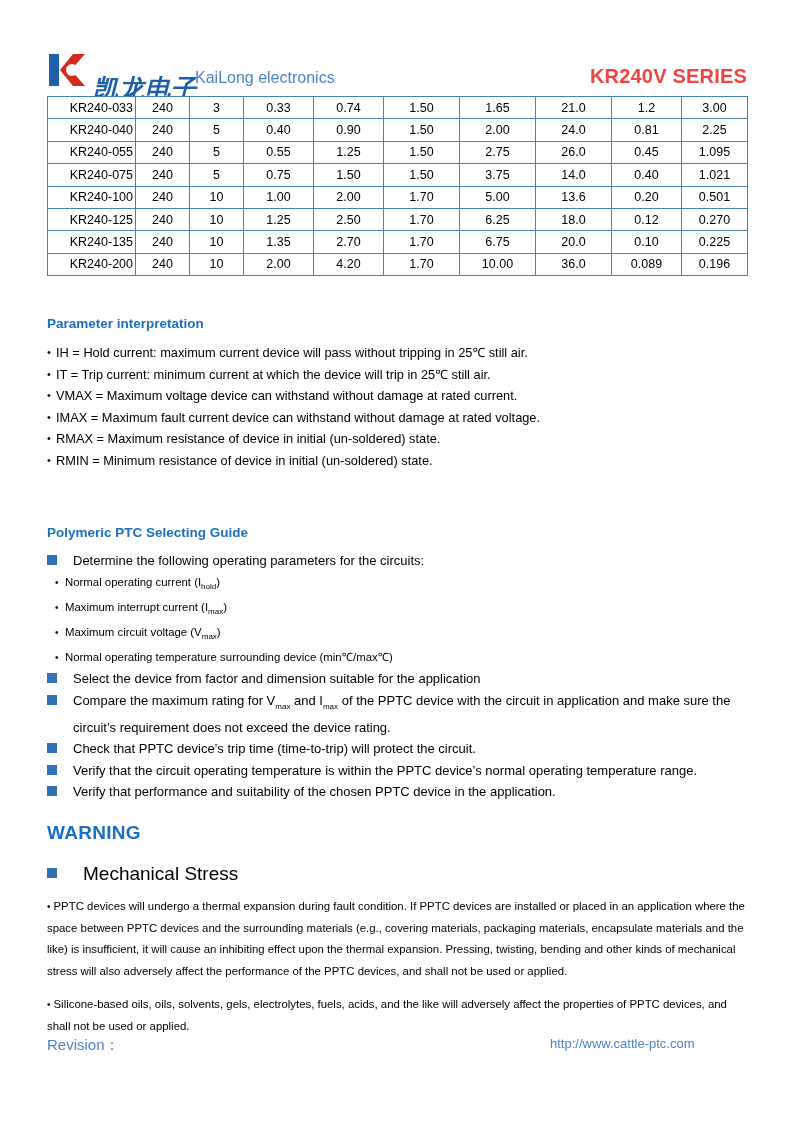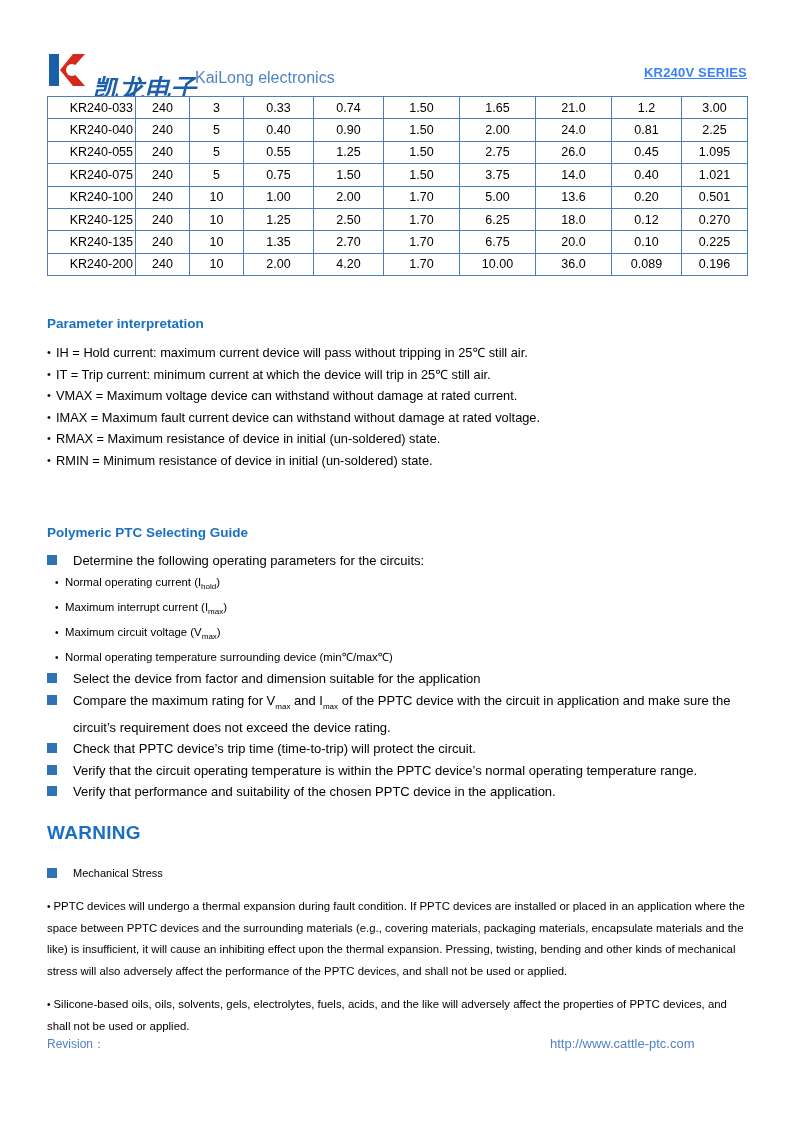--- a/index.html
+++ b/index.html
@@ -56,26 +56,25 @@
     left: 148px;
     top: 17px;
     font-size: 16px;
     color: #4f83c4;
     white-space: nowrap;
   }
   .series-title {
     position: absolute;
     right: 0;
     top: 13px;
-    font-size: 13px;
+    font-size: 20px;
     font-weight: bold;
-    color: #3b82f6;
+    color: #ef4444;
     letter-spacing: 0.2px;
     white-space: nowrap;
-    text-decoration: underline;
   }
 
   
   .table-wrap {
     position: absolute;
     left: 47px;
     top: 96px;
     width: 700px;
   }
   table.spec {
@@ -182,23 +181,23 @@
     top: 822px;
     width: 700px;
   }
   .warning-title {
     font-size: 19px;
     font-weight: bold;
     color: #1b6fc0;
     letter-spacing: 0.3px;
   }
   .warn-head {
-    font-size: 11px;
-    position: relative;
-    padding-left: 26px;
+    font-size: 19px;
+    position: relative;
+    padding-left: 36px;
     line-height: 21px;
     margin-top: 19px;
   }
   .warn-head.second { margin-top: 11px; }
   .warn-body {
     font-size: 11.4px;
     line-height: 21.5px;
     color: #000;
     margin-top: 12px;
     text-align: left;
@@ -213,21 +212,21 @@
     position: absolute;
     left: 47px;
     top: 1036px;
     width: 700px;
     height: 20px;
   }
   .revision {
     position: absolute;
     left: 0;
     top: 0;
-    font-size: 12px;
+    font-size: 15px;
     color: #4f83c4;
   }
   .site {
     position: absolute;
     left: 495px;
     top: 0;
     font-size: 13px;
     color: #4f83c4;
     text-decoration: none;
     padding-left: 8px;

